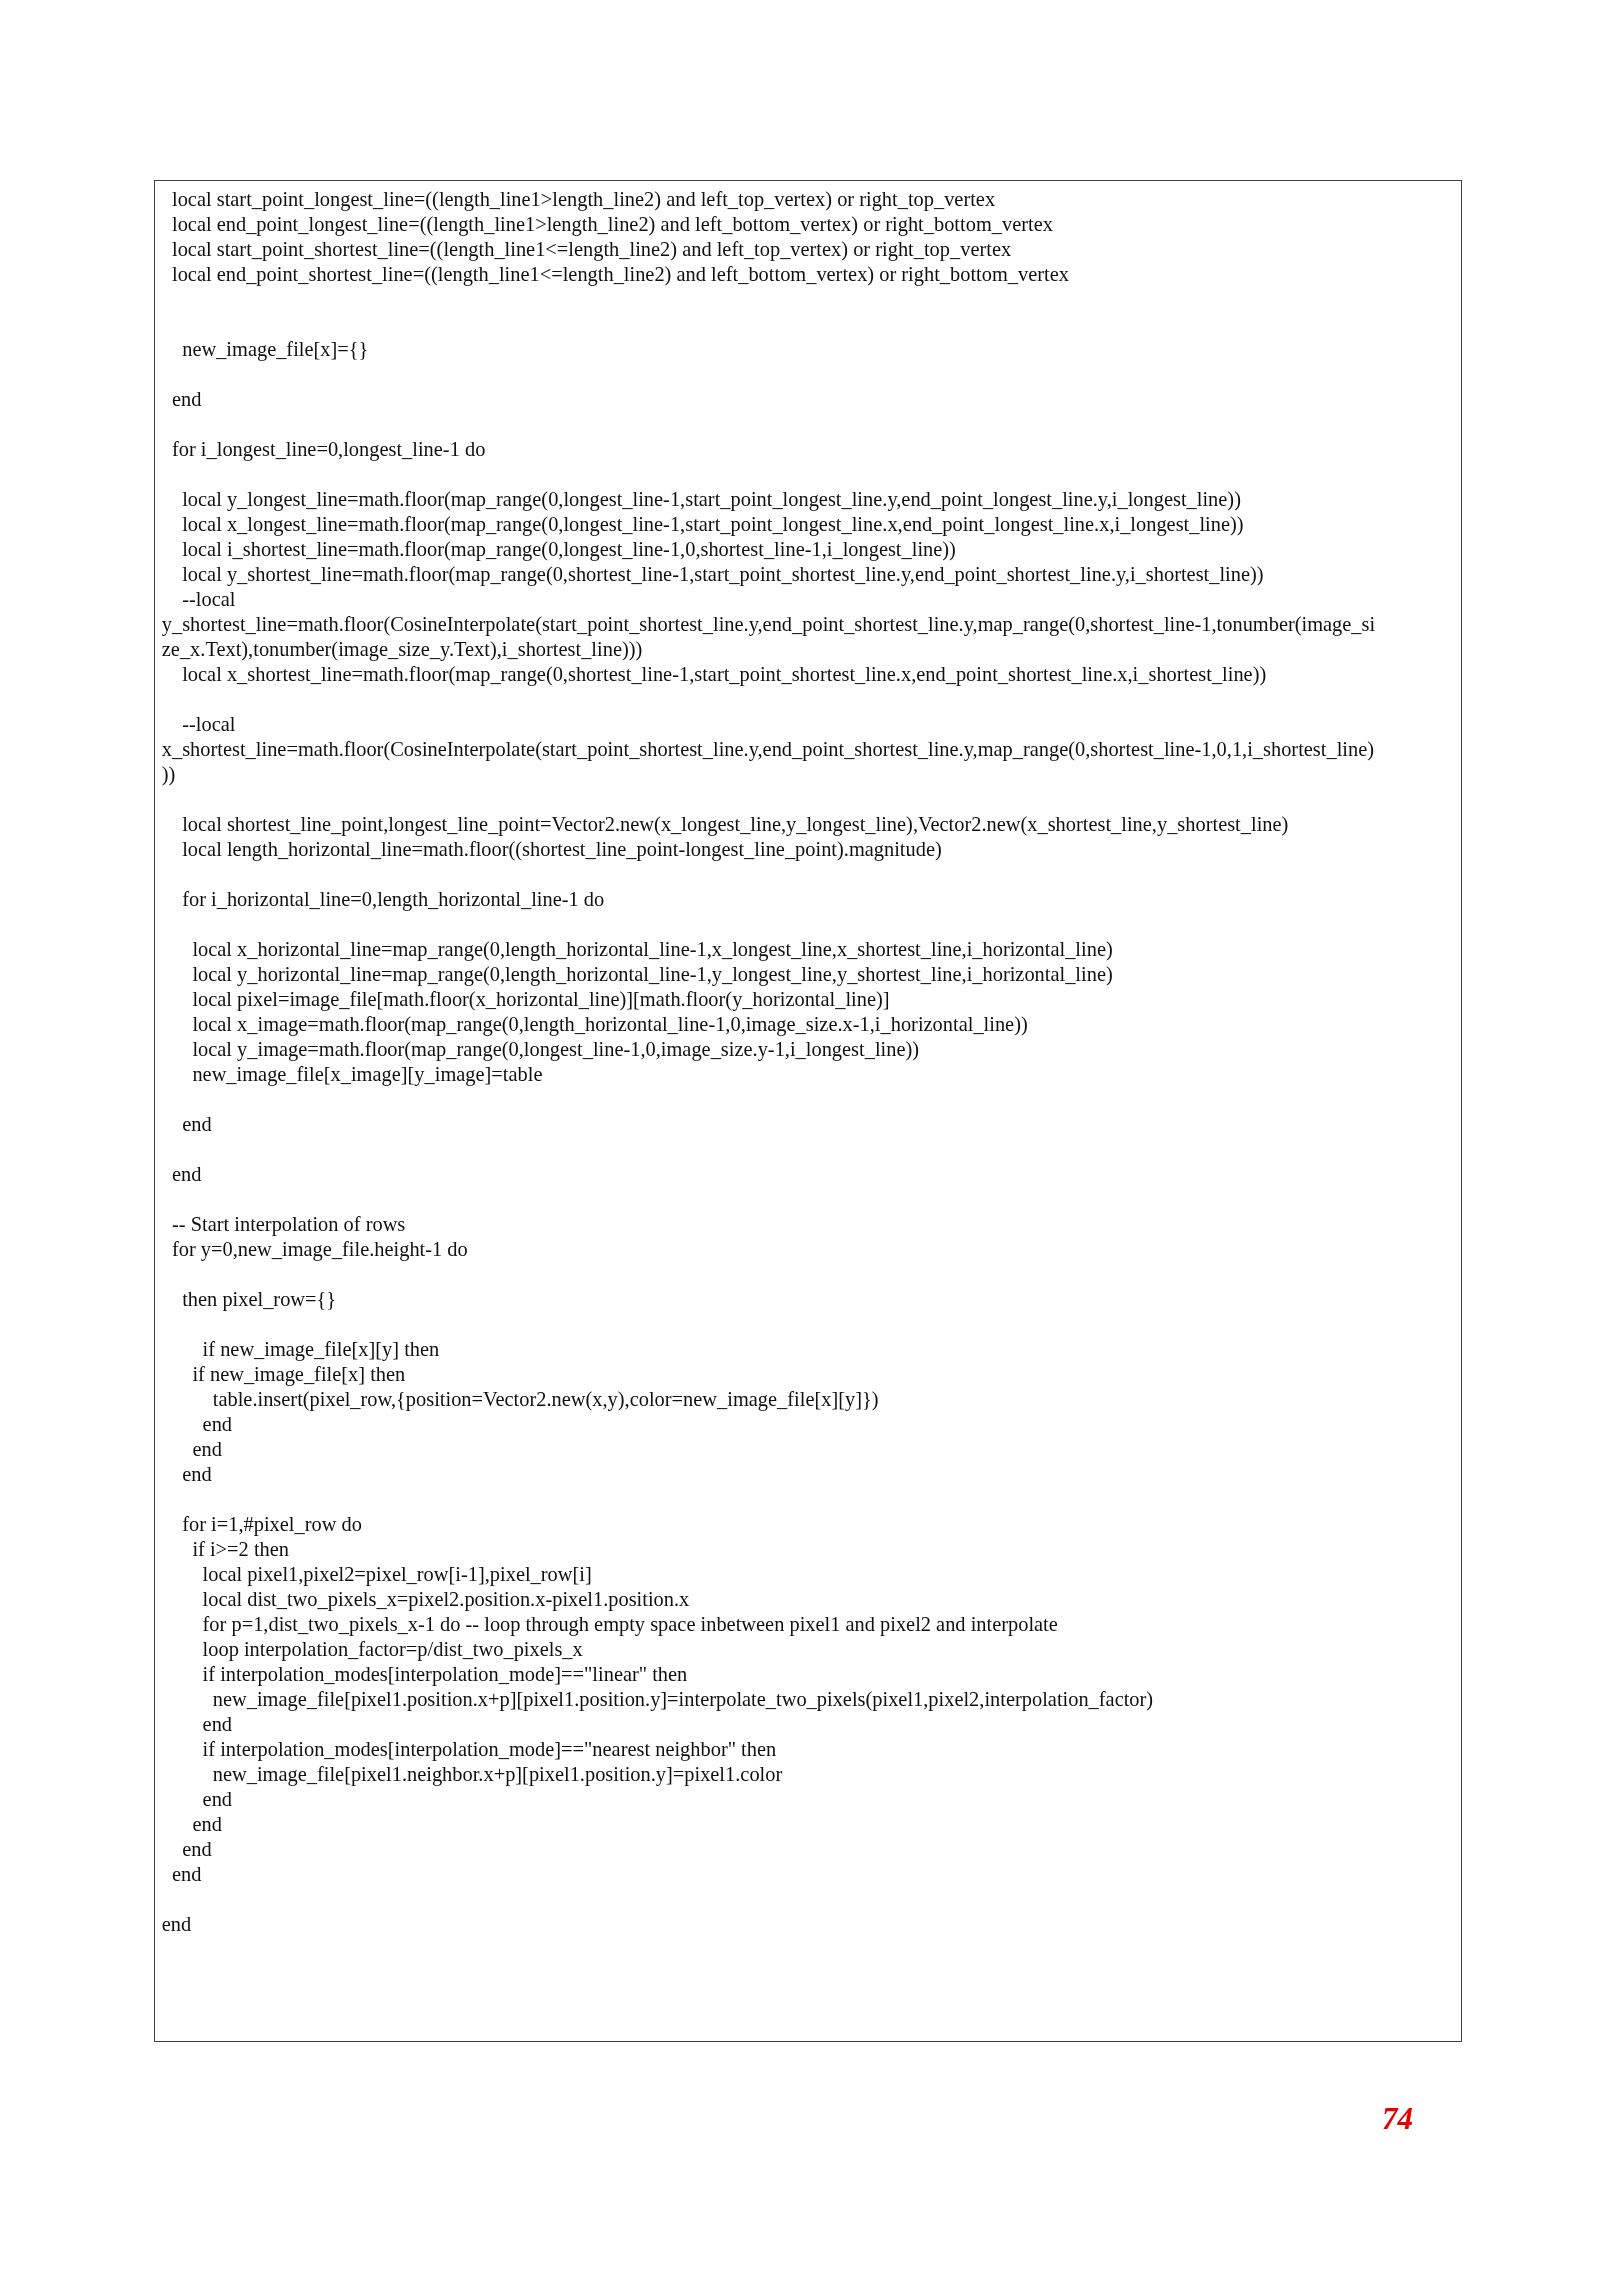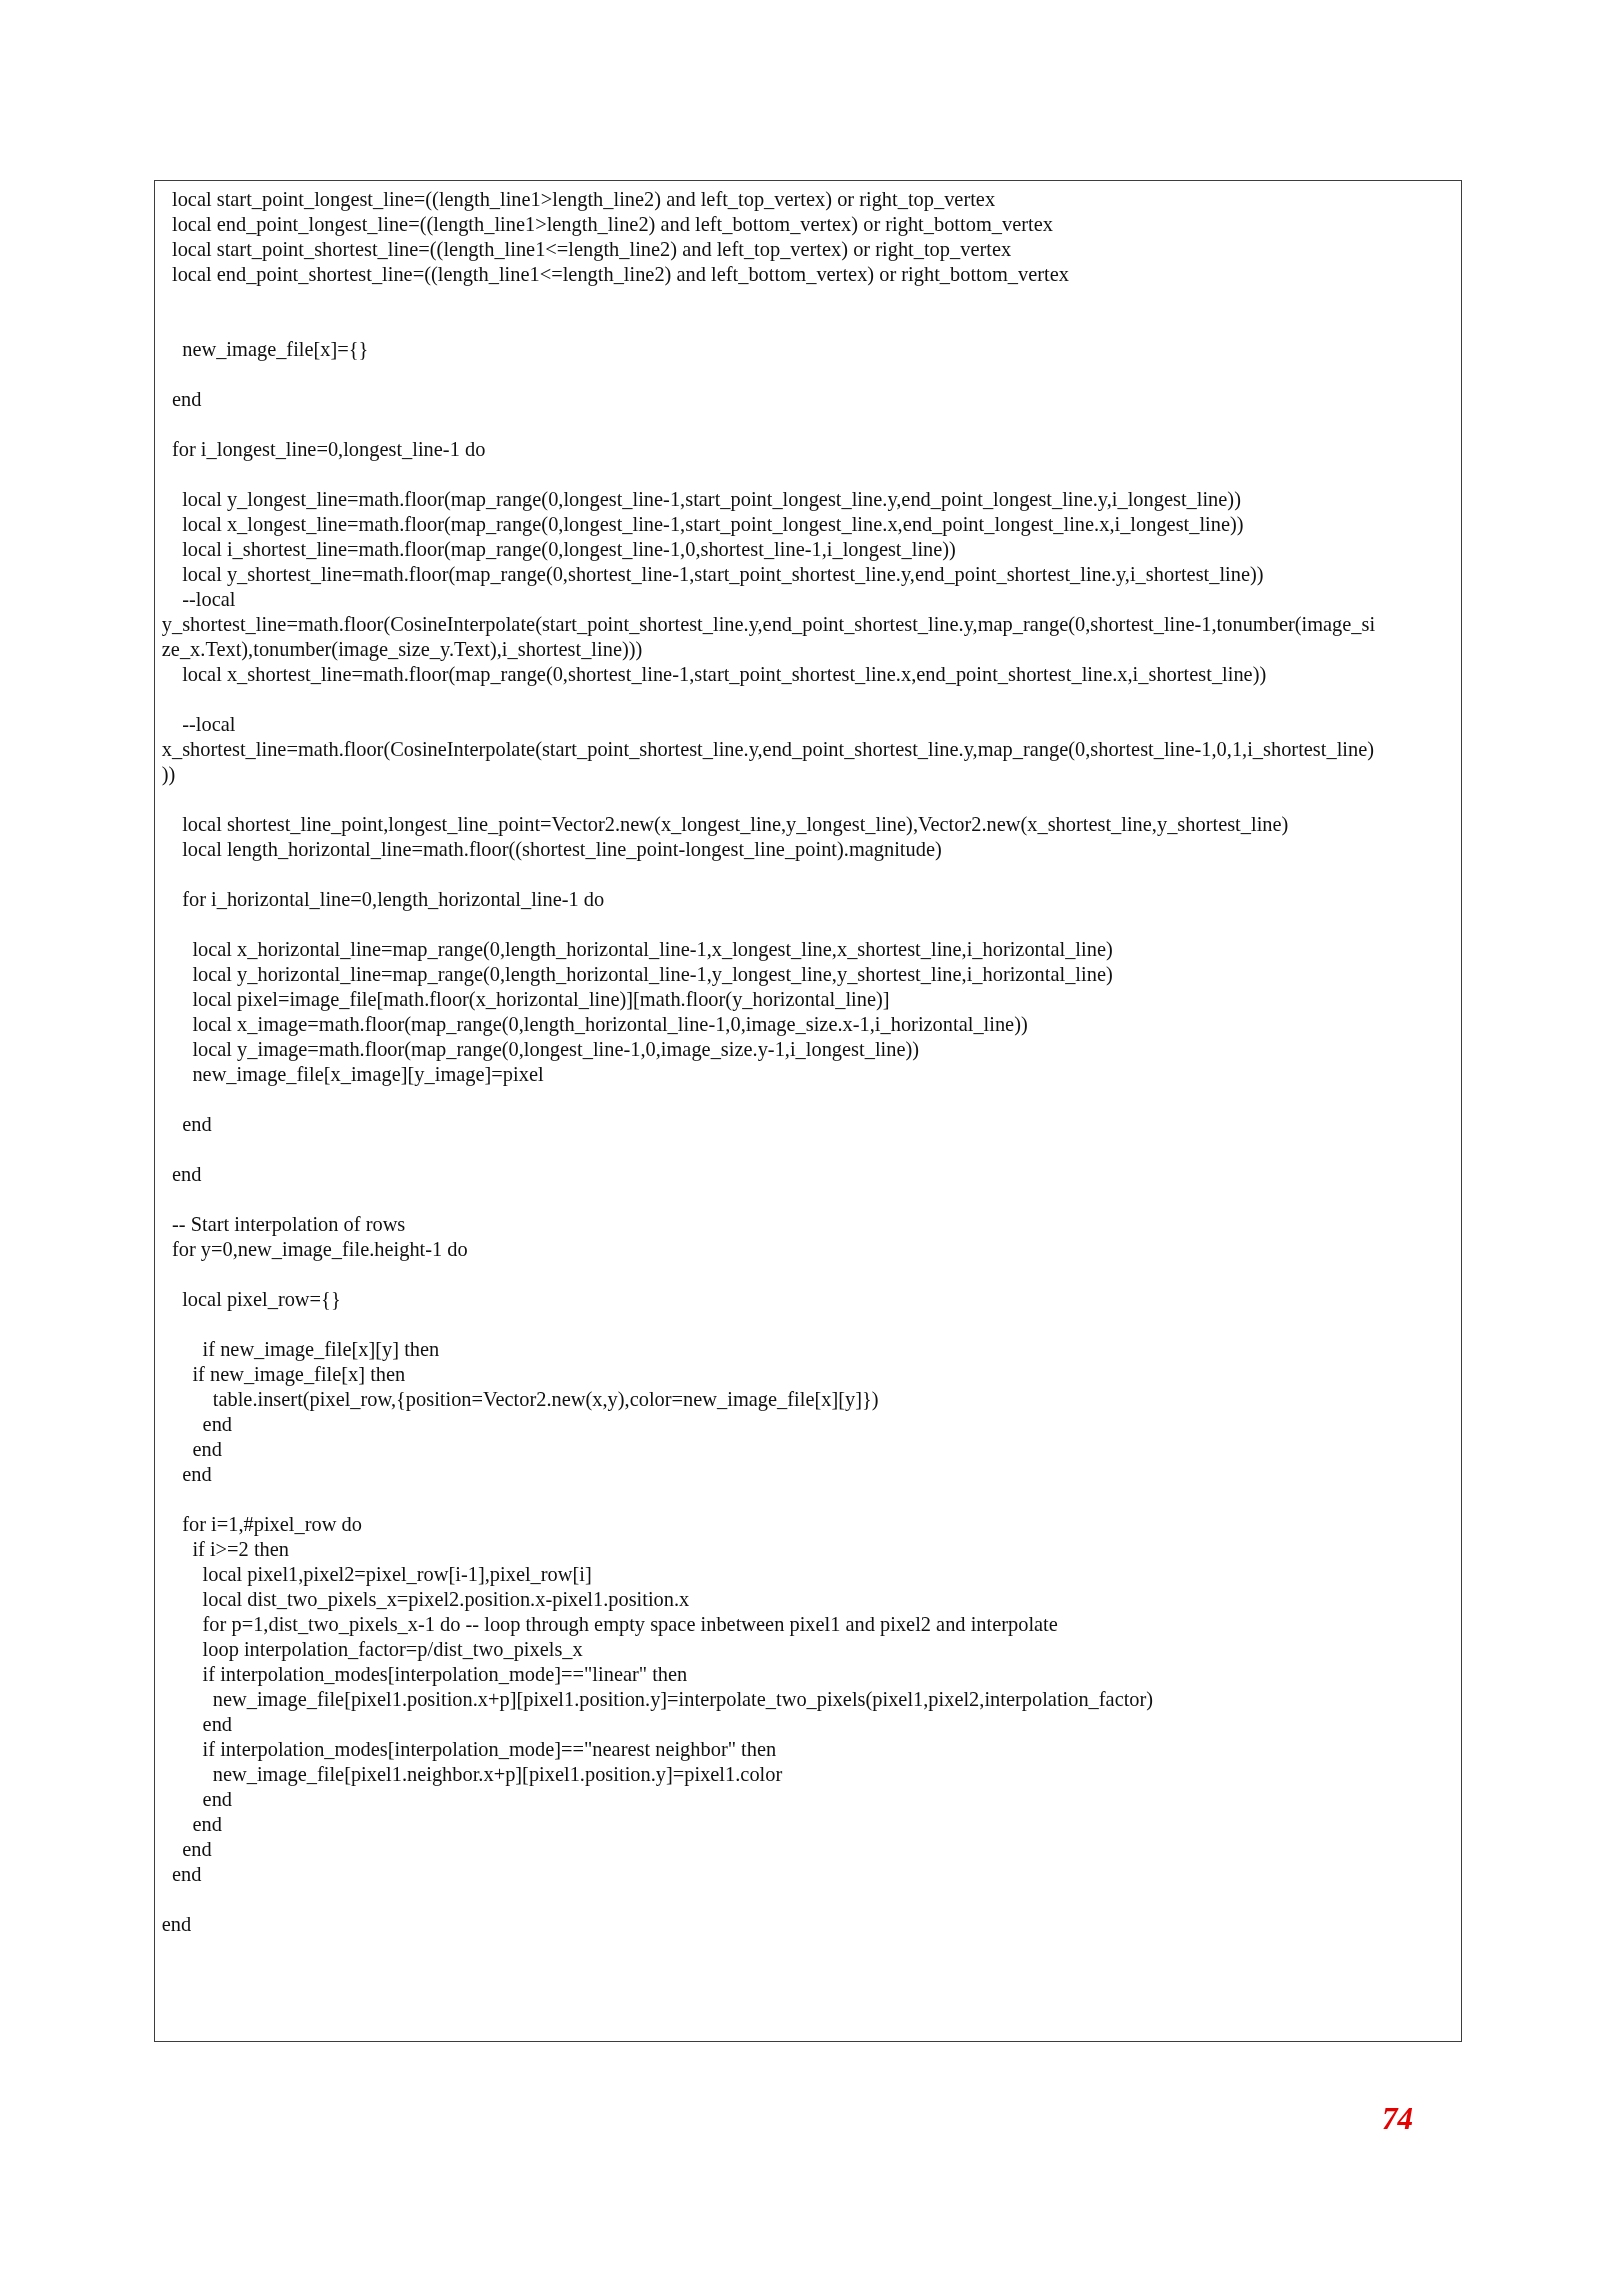--- a/index.html
+++ b/index.html
@@ -81,30 +81,30 @@
       <div class="code-line">    local shortest_line_point,longest_line_point=Vector2.new(x_longest_line,y_longest_line),Vector2.new(x_shortest_line,y_shortest_line)</div>
       <div class="code-line">    local length_horizontal_line=math.floor((shortest_line_point-longest_line_point).magnitude)</div>
       <div class="code-line"></div>
       <div class="code-line">    for i_horizontal_line=0,length_horizontal_line-1 do</div>
       <div class="code-line"></div>
       <div class="code-line">      local x_horizontal_line=map_range(0,length_horizontal_line-1,x_longest_line,x_shortest_line,i_horizontal_line)</div>
       <div class="code-line">      local y_horizontal_line=map_range(0,length_horizontal_line-1,y_longest_line,y_shortest_line,i_horizontal_line)</div>
       <div class="code-line">      local pixel=image_file[math.floor(x_horizontal_line)][math.floor(y_horizontal_line)]</div>
       <div class="code-line">      local x_image=math.floor(map_range(0,length_horizontal_line-1,0,image_size.x-1,i_horizontal_line))</div>
       <div class="code-line">      local y_image=math.floor(map_range(0,longest_line-1,0,image_size.y-1,i_longest_line))</div>
-      <div class="code-line">      new_image_file[x_image][y_image]=pixel</div>
+      <div class="code-line">      new_image_file[x_image][y_image]=table</div>
       <div class="code-line"></div>
       <div class="code-line">    end</div>
       <div class="code-line"></div>
       <div class="code-line">  end</div>
       <div class="code-line"></div>
       <div class="code-line">  -- Start interpolation of rows</div>
       <div class="code-line">  for y=0,new_image_file.height-1 do</div>
       <div class="code-line"></div>
-      <div class="code-line">    local pixel_row={}</div>
+      <div class="code-line">    then pixel_row={}</div>
       <div class="code-line"></div>
       <div class="code-line">        if new_image_file[x][y] then</div>
       <div class="code-line">      if new_image_file[x] then</div>
       <div class="code-line">          table.insert(pixel_row,{position=Vector2.new(x,y),color=new_image_file[x][y]})</div>
       <div class="code-line">        end</div>
       <div class="code-line">      end</div>
       <div class="code-line">    end</div>
       <div class="code-line"></div>
       <div class="code-line">    for i=1,#pixel_row do</div>
       <div class="code-line">      if i&gt;=2 then</div>

